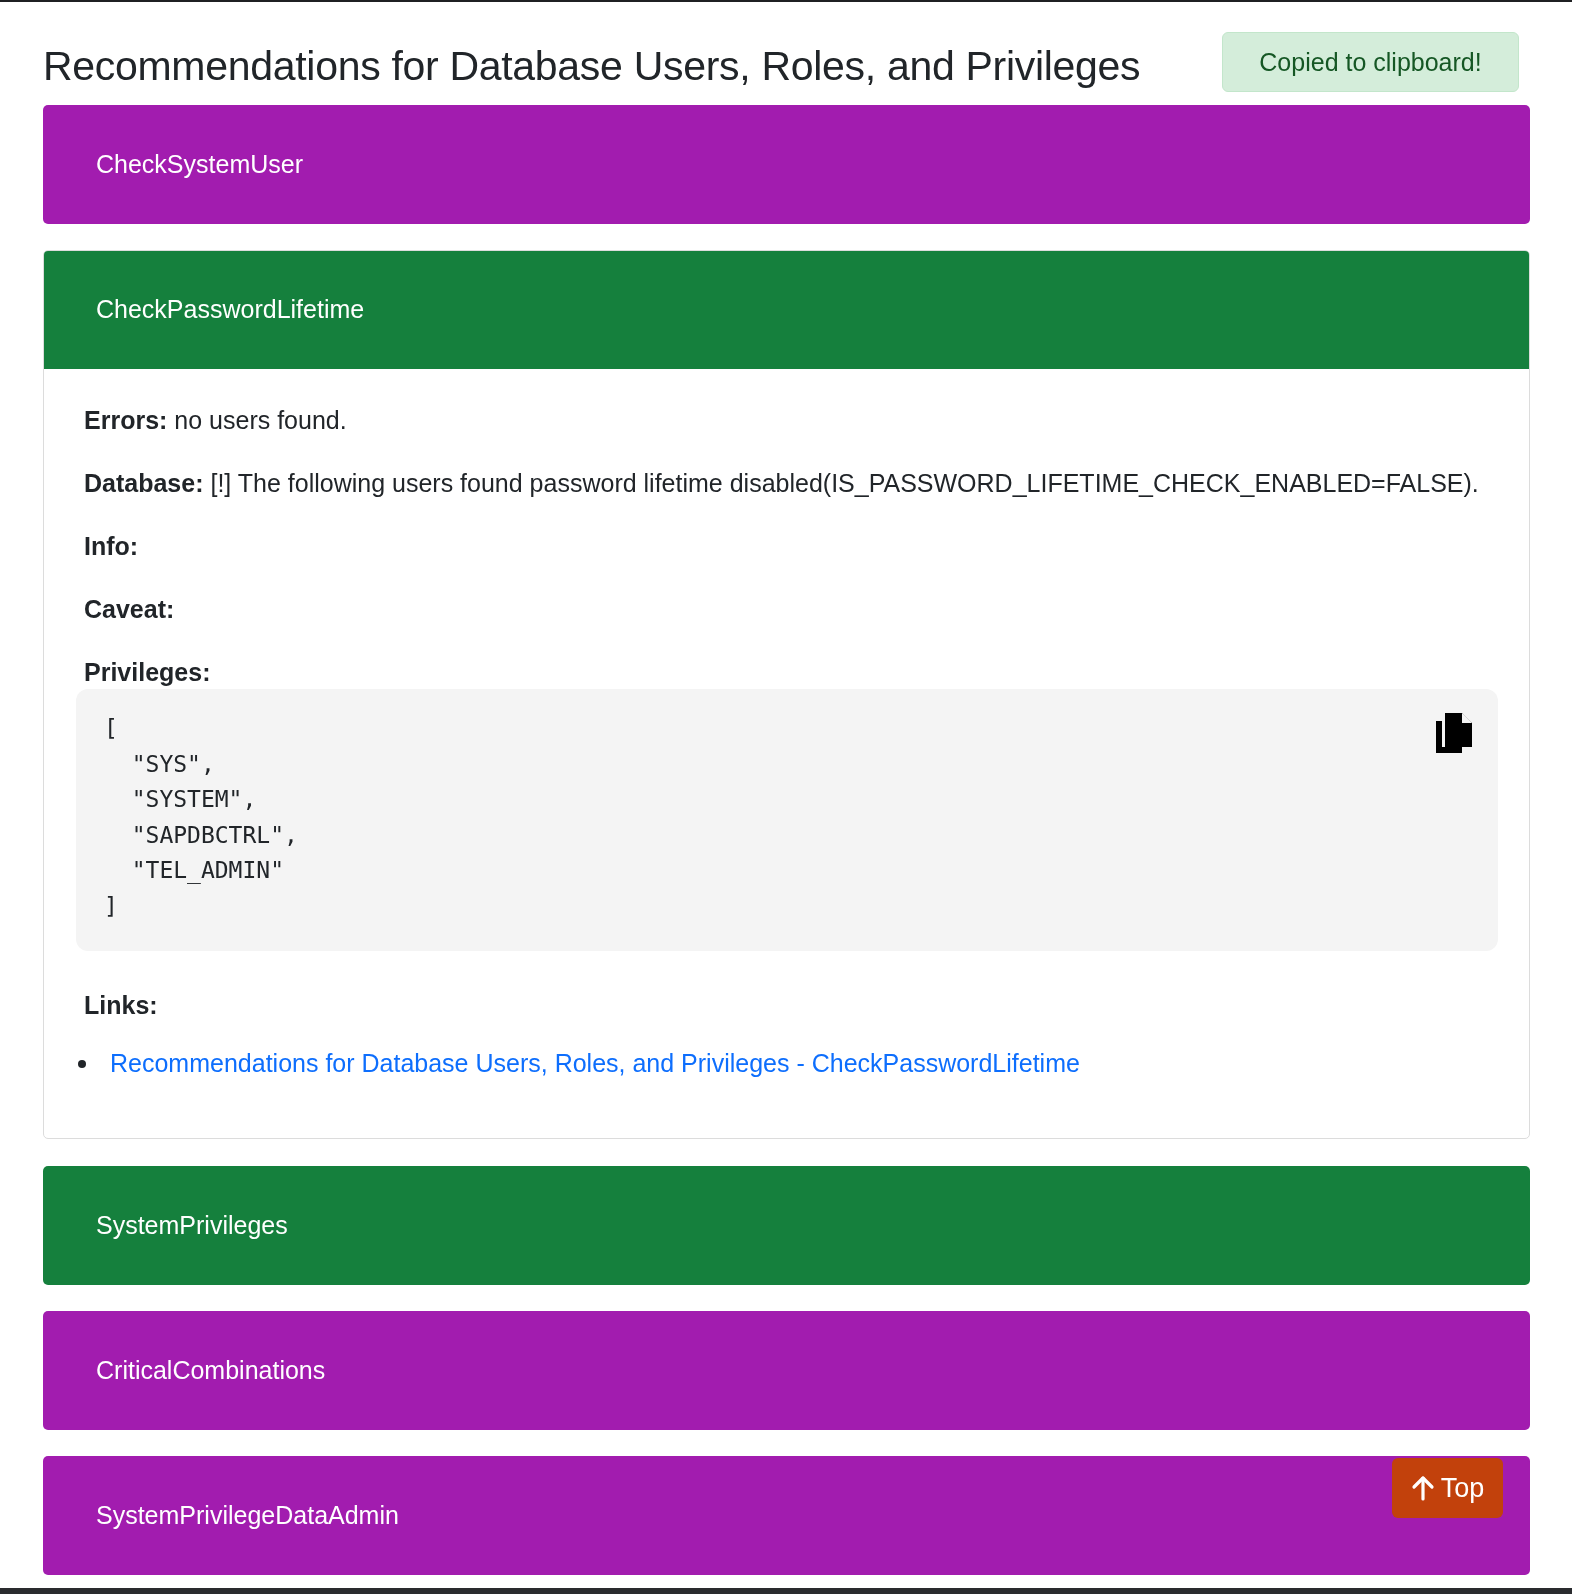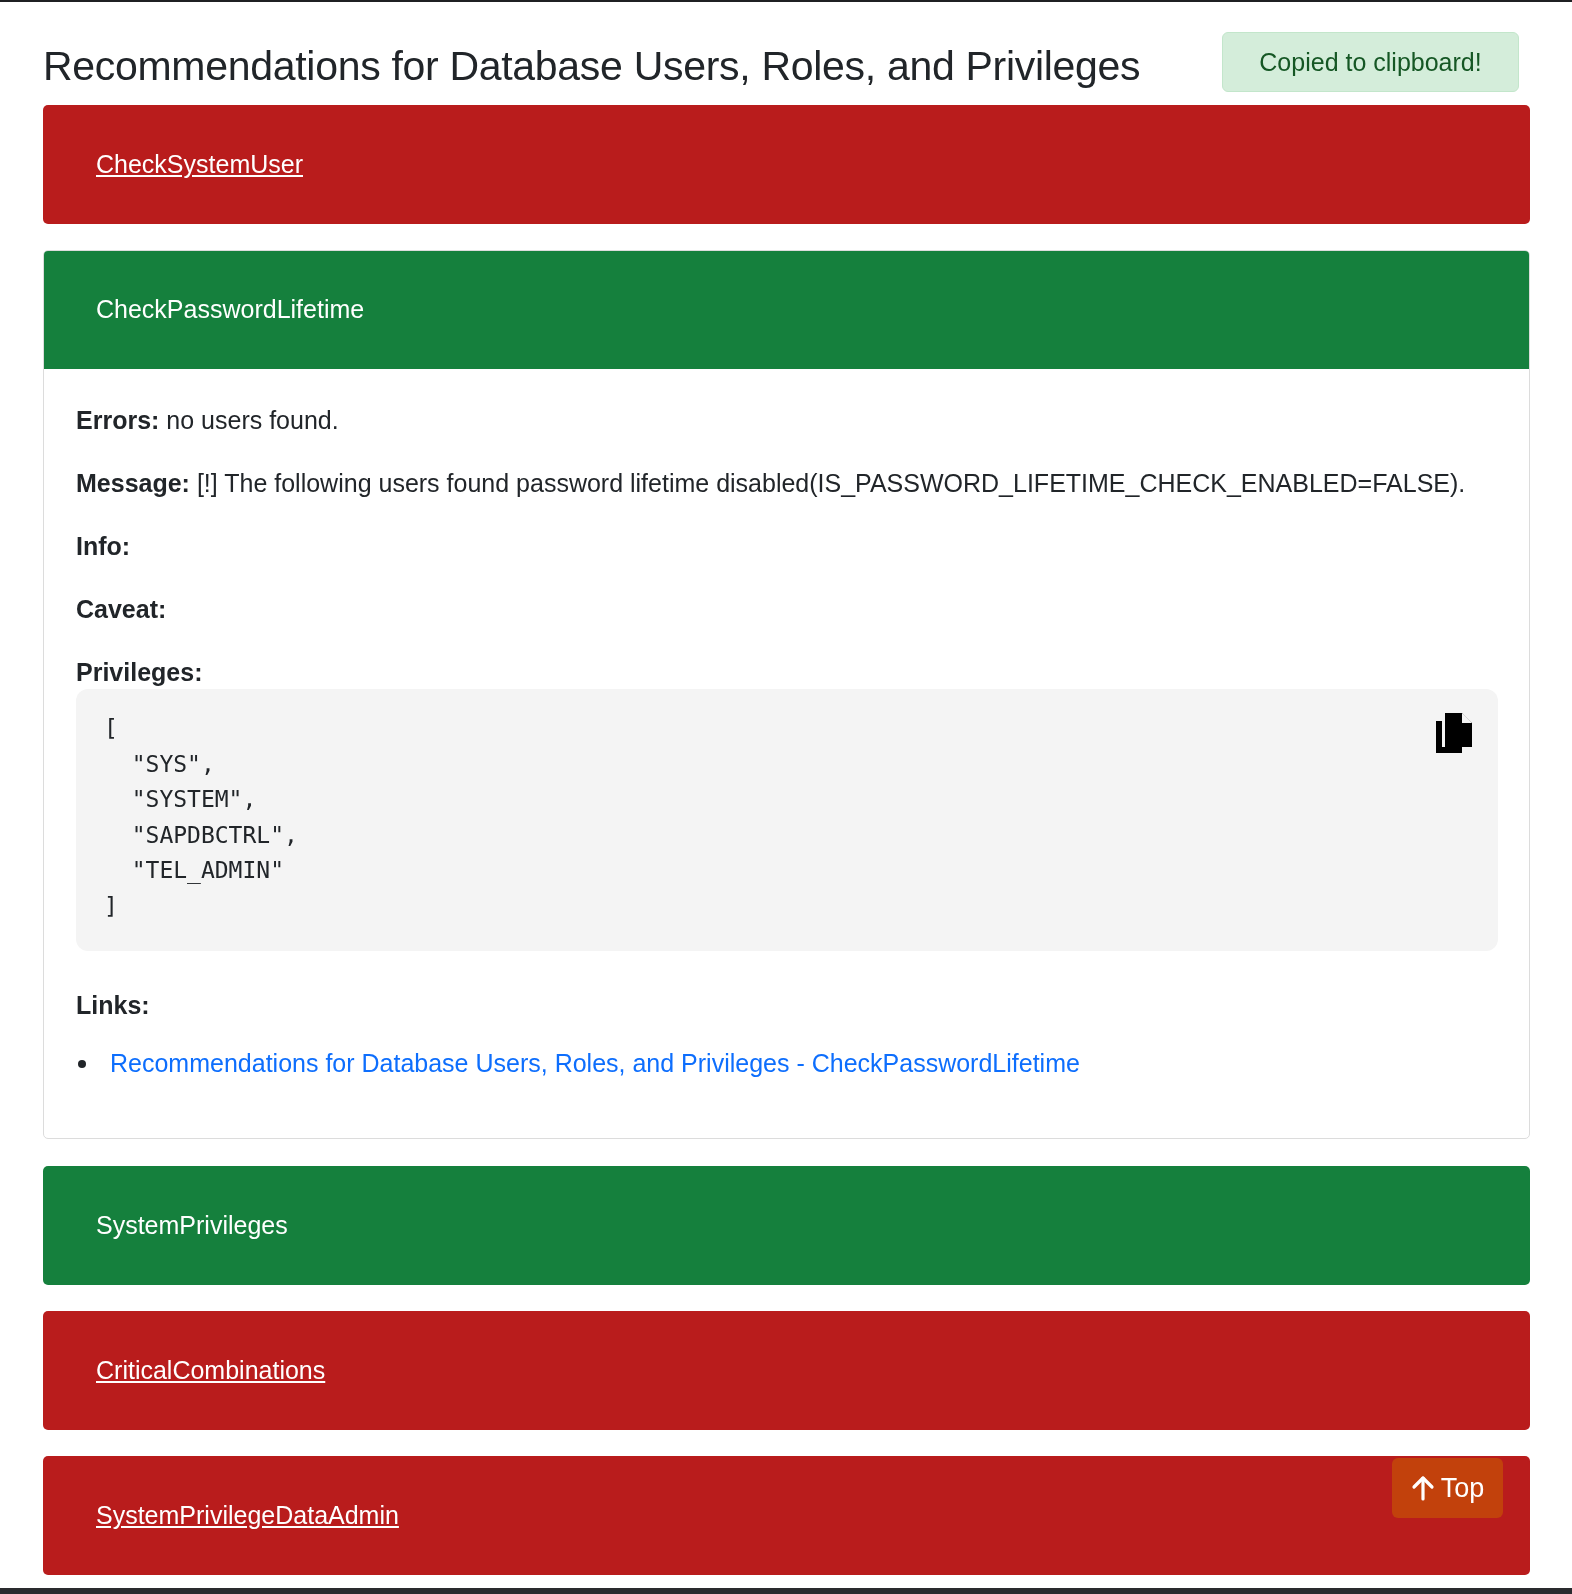--- a/index.html
+++ b/index.html
@@ -25,29 +25,29 @@
     }
     .card {
       position: absolute; left: 43px; width: 1487px;
       border-radius: 5px; overflow: hidden;
     }
     .card-header {
       height: 119px; display: flex; align-items: center;
       padding-left: 53px; color: #ffffff;
       font-size: 25px; font-weight: 400;
     }
-    .card-header.pass { background: #b91c1c; text-decoration: underline; }
+    .card-header.pass { background: #a21caf; }
     .card-header.fail { background: #15803d; }
     .card.expanded { border: 1px solid #dcdcdc; }
     .card.expanded .card-header { margin: -1px -1px 0 -1px; }
     .card-body { position: relative; padding: 0 32px; height: 780px; }
     .field {
       position: absolute; left: 32px; font-size: 25px; line-height: 32px; white-space: nowrap;
     }
-    .field .lbl { font-weight: 700; }
+    .field .lbl { font-weight: 700; margin-left: 8px; }
     .code-block {
       position: absolute; left: 32px; top: 320px; width: 1422px; height: 262px;
       background: #f4f4f4; border-radius: 12px;
     }
     .code-block pre {
       margin: 0; position: absolute; left: 28px; top: 22px;
       font-family: "DejaVu Sans Mono", "Liberation Mono", monospace;
       font-size: 23px; line-height: 35.5px; color: #212529;
     }
     .copy-btn {
@@ -93,21 +93,21 @@
   <div class="card expanded" style="top:250px; height:889px;">
     <div class="card-header fail">
       <span>CheckPasswordLifetime</span>
     </div>
     <div class="card-body">
       <div class="field" style="top:35px;">
         <span class="lbl">Errors:</span>
         <span>no users found.</span>
       </div>
       <div class="field" style="top:98px;">
-        <span class="lbl">Message:</span>
+        <span class="lbl">Database:</span>
         <span>[!] The following users found password lifetime disabled(IS_PASSWORD_LIFETIME_CHECK_ENABLED=FALSE).</span>
       </div>
       <div class="field" style="top:161px;">
         <span class="lbl">Info:</span>
         <span></span>
       </div>
       <div class="field" style="top:224px;">
         <span class="lbl">Caveat:</span>
         <span></span>
       </div>

